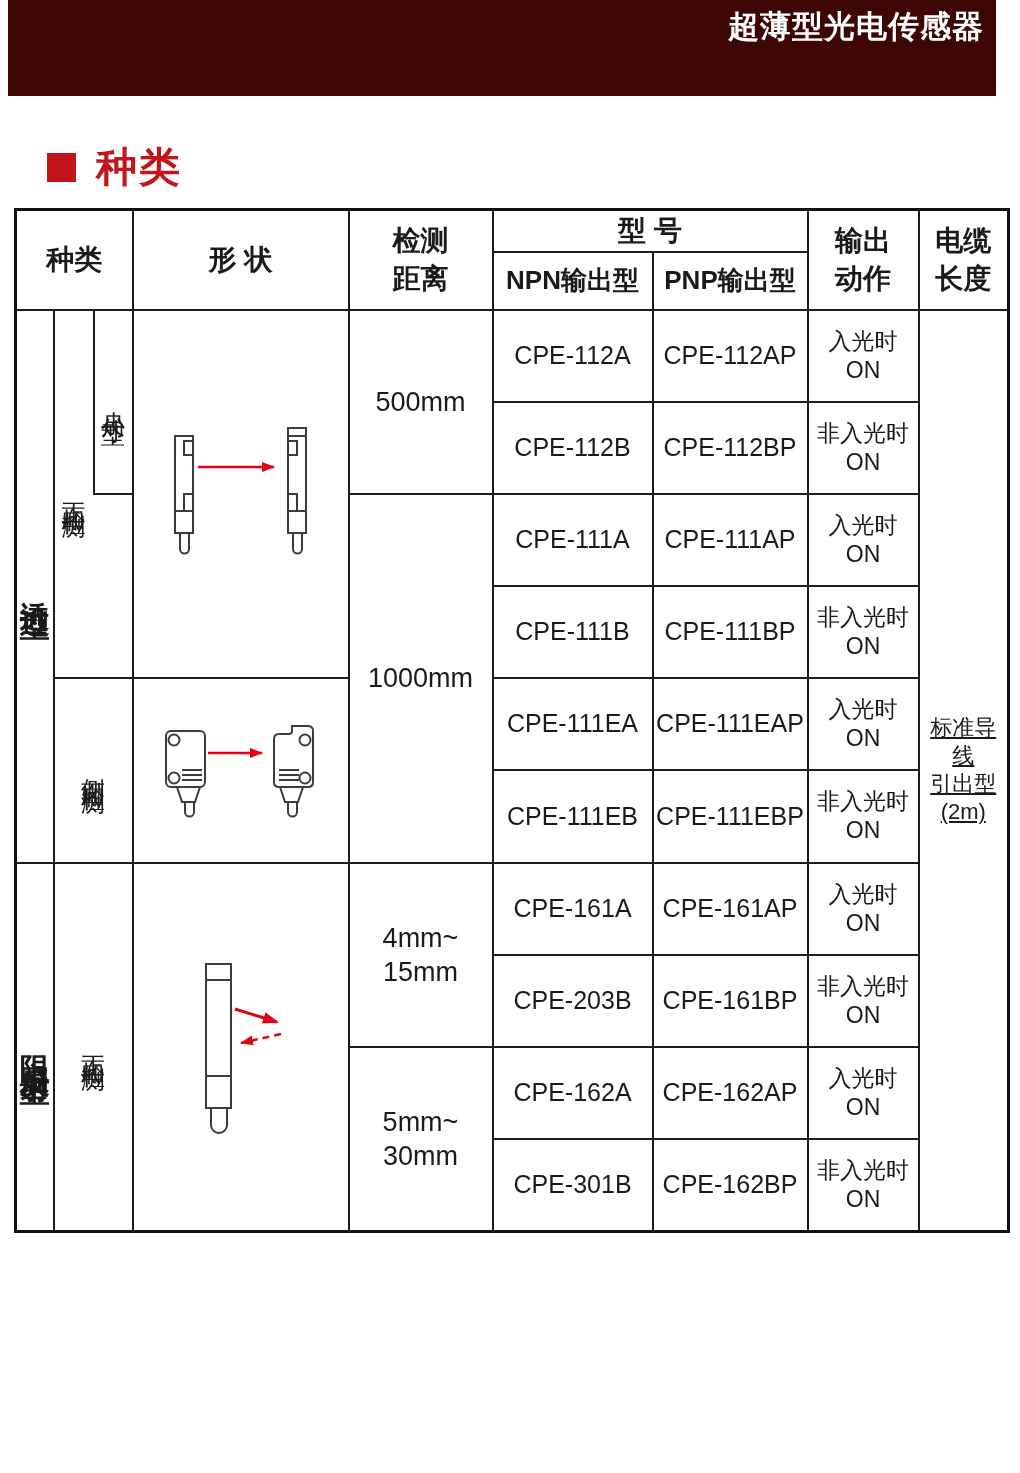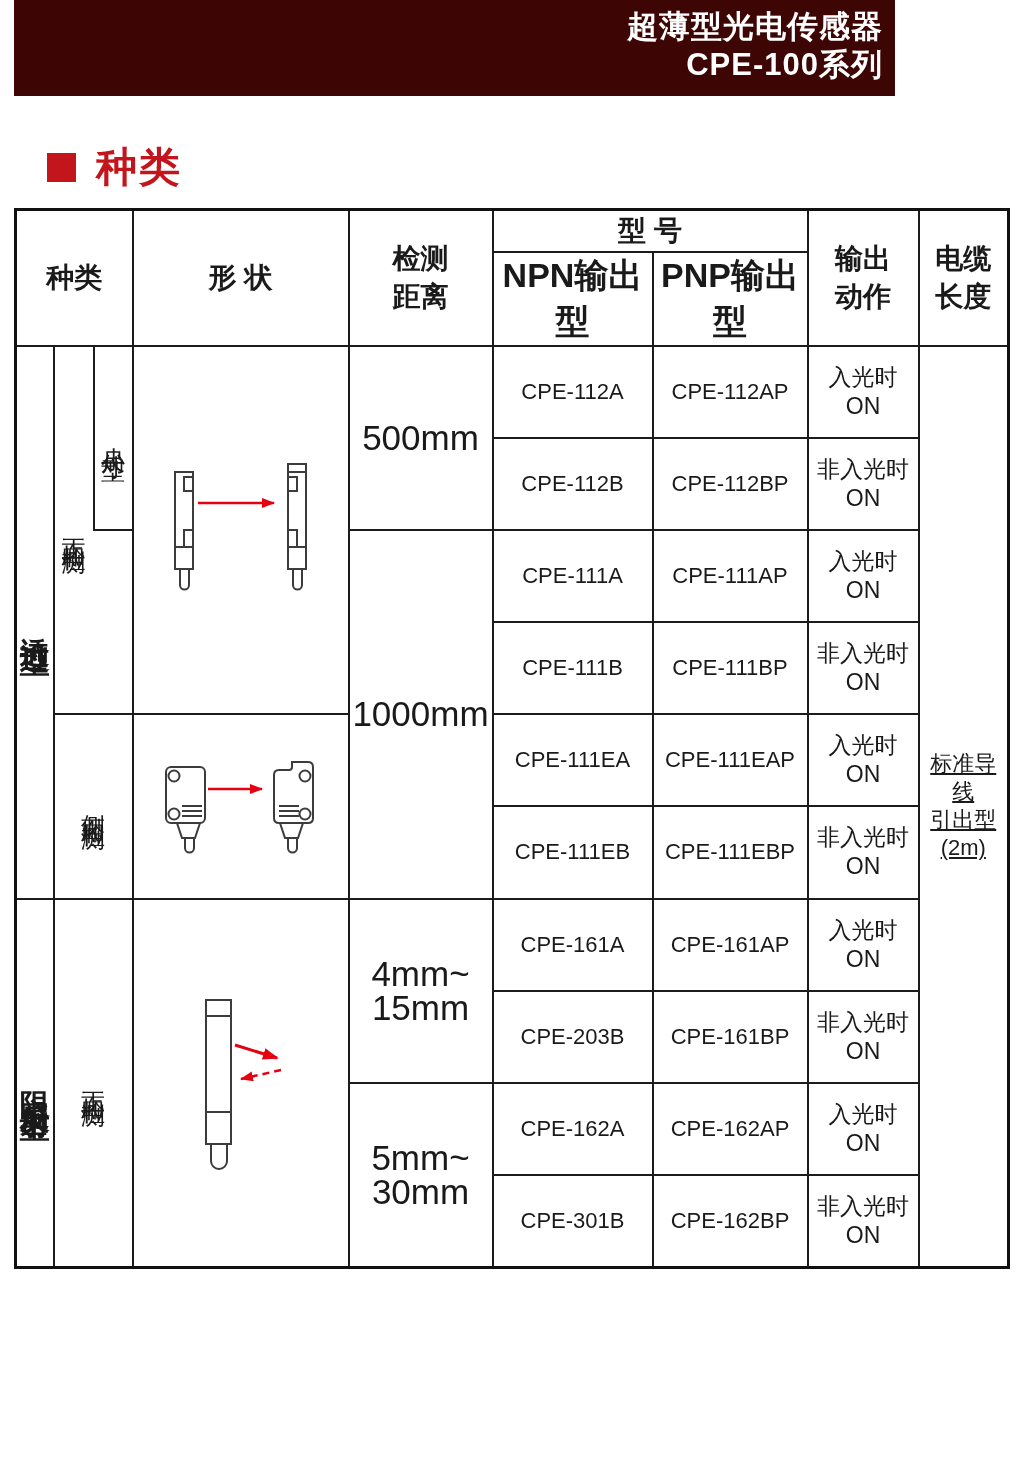--- a/index.html
+++ b/index.html
@@ -3,21 +3,21 @@
 <meta charset="utf-8">
 <style>
   html,body{margin:0;padding:0;}
   body{
     width:1020px;height:1473px;position:relative;background:#ffffff;
     font-family:"Liberation Sans","DejaVu Sans",sans-serif;color:#1a1a1a;
     overflow:hidden;
   }
   
   .header-bar{
-    position:absolute;top:0;left:14px;width:881px;height:96px;
+    position:absolute;top:0;left:8px;width:988px;height:96px;
     background:#3e0505;box-sizing:border-box;
     padding:8px 12px 0 0;text-align:right;
   }
   .header-bar .title-line{
     color:#ffffff;font-weight:bold;font-size:31px;line-height:38px;
     letter-spacing:1px;white-space:nowrap;
   }
   
   .section-heading{
     position:absolute;left:47px;top:140px;
@@ -35,44 +35,43 @@
   }
   .spec th,.spec td{
     border:2px solid #1c1c1c;
     text-align:center;vertical-align:middle;padding:0;
     background:#ffffff;
   }
   .spec tr.h1{height:42px;}
   .spec tr.h2{height:58px;}
   .spec tr.body-row{height:92px;}
   .spec th{font-size:28px;font-weight:bold;}
-  .spec th.sub-th{font-size:34px;}
+  .spec th.sub-th{font-size:26px;}
   .pre{white-space:pre-line;}
-  td.model-cell{font-size:22px;border-radius:16px;}
-  td.dist-cell{font-size:35px;line-height:34px;}
+  td.model-cell{font-size:25px;border-radius:16px;}
+  td.dist-cell{font-size:27px;line-height:34px;}
   td.output-cell{font-size:23px;line-height:29px;}
   td.cable-cell{font-size:22px;line-height:28px;text-decoration:underline;}
   
   .v{
     writing-mode:vertical-rl;text-orientation:upright;
     display:inline-block;line-height:1;
   }
   span.kind-label{font-size:30px;font-weight:bold;letter-spacing:5px;}
   span.sub-label{font-size:24px;letter-spacing:4px;}
   
   td.front-top{border-right:none;}
   td.ghost{border:none;}
   svg{display:block;margin:0 auto;}
 </style>
 </head>
 <body>
 
 <div class="header-bar">
   <div class="title-line">超薄型光电传感器</div>
-  <div class="title-line">CPE-100系列</div>
 </div>
 
 <div class="section-heading">
   <div class="bullet"></div>
   <div class="section-title">种类</div>
 </div>
 
 <table class="spec">
   <colgroup>
     <col style="width:38px">

